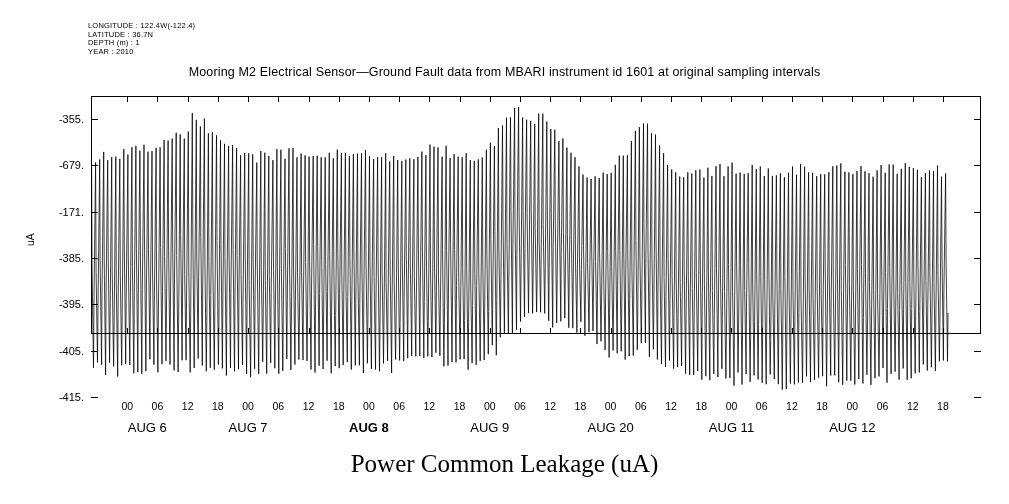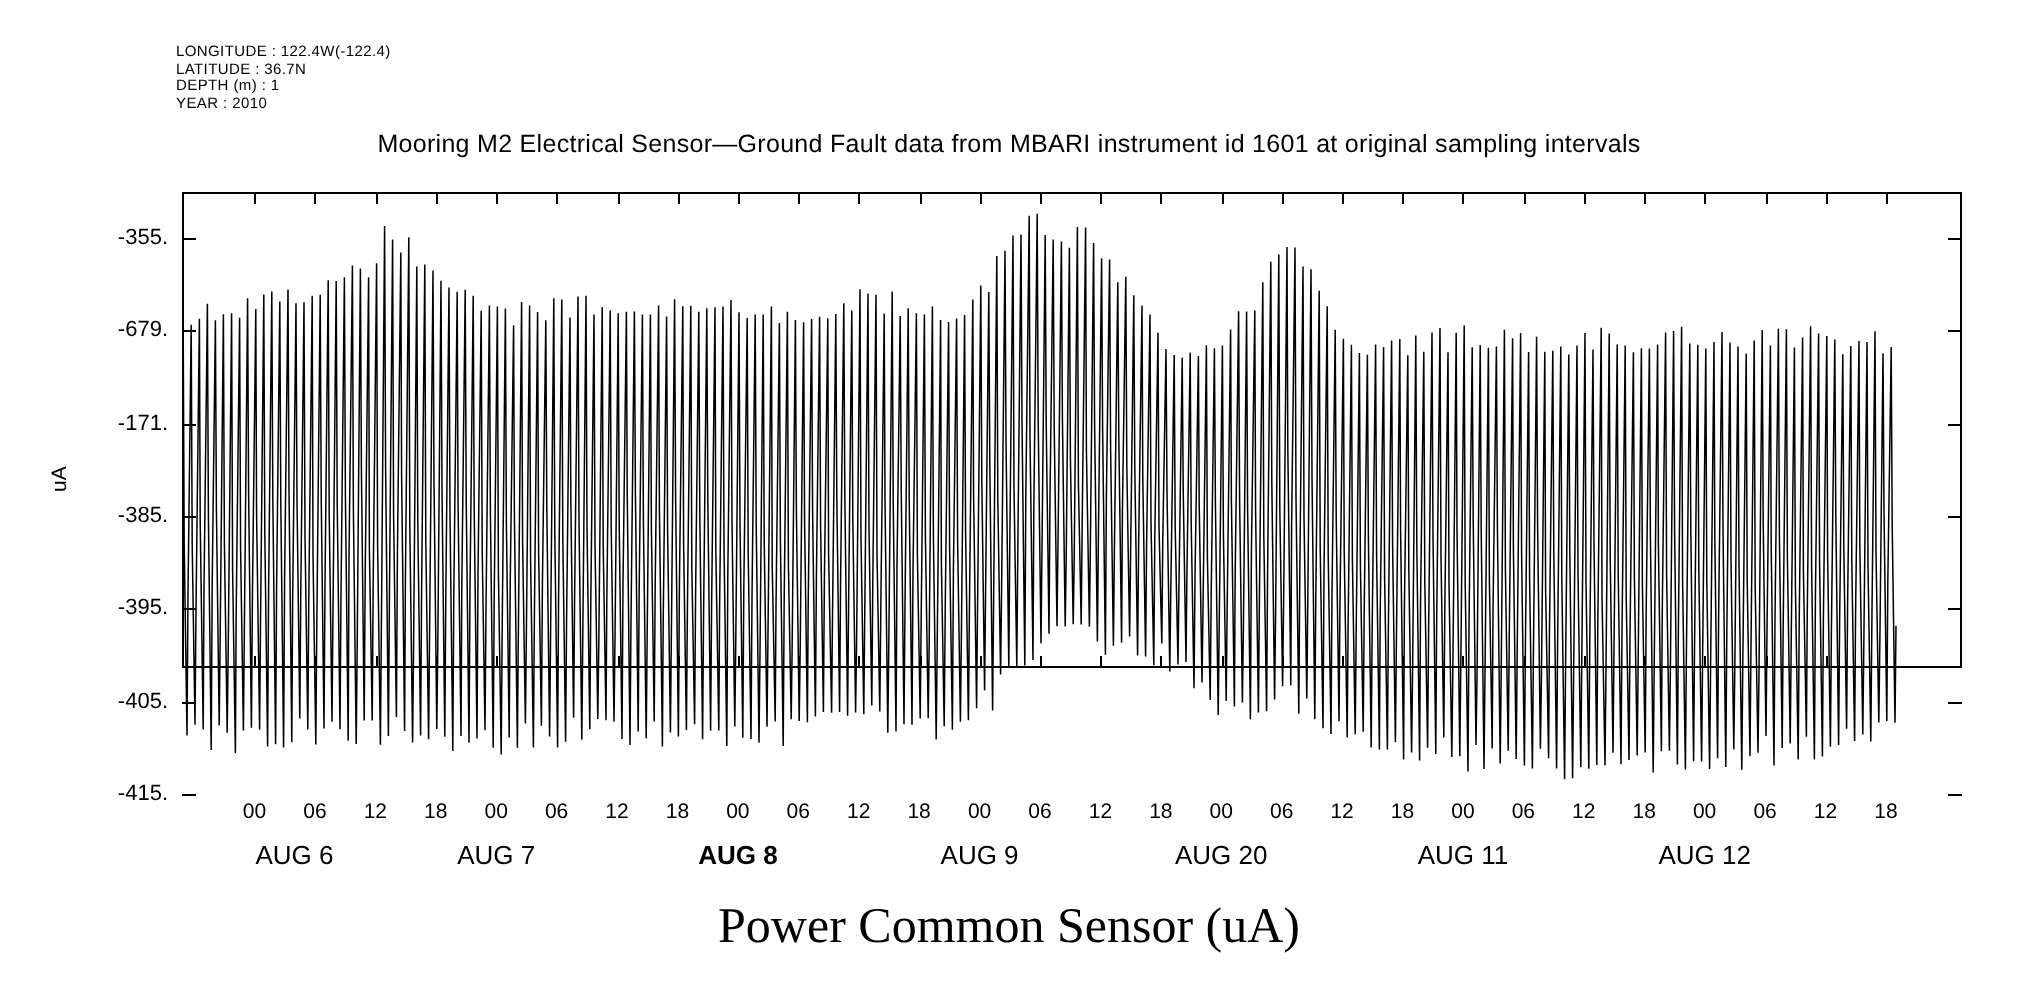--- a/index.html
+++ b/index.html
@@ -161,13 +161,13 @@
       <div class="daylab" style="left: 36.2535px; margin-left: 20px;">AUG  6</div>
       <div class="daylab" style="left: 157.099px; text-align: center;">AUG  7</div>
       <div class="daylab" style="left: 277.944px; font-weight: bold;">AUG  8</div>
       <div class="daylab" style="left: 398.789px;">AUG  9</div>
       <div class="daylab" style="left: 519.634px;">AUG 20</div>
       <div class="daylab" style="left: 640.479px;">AUG 11</div>
       <div class="daylab" style="left: 761.324px;">AUG 12</div>
     </div>
 </div>
 
-<div id="xaxisname">Power Common Sensor (uA)</div>
+<div id="xaxisname">Power Common Leakage (uA)</div>
 
 </body></html>

